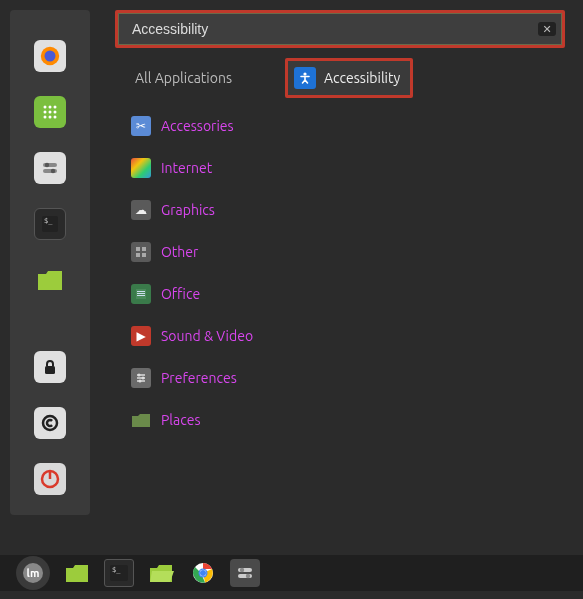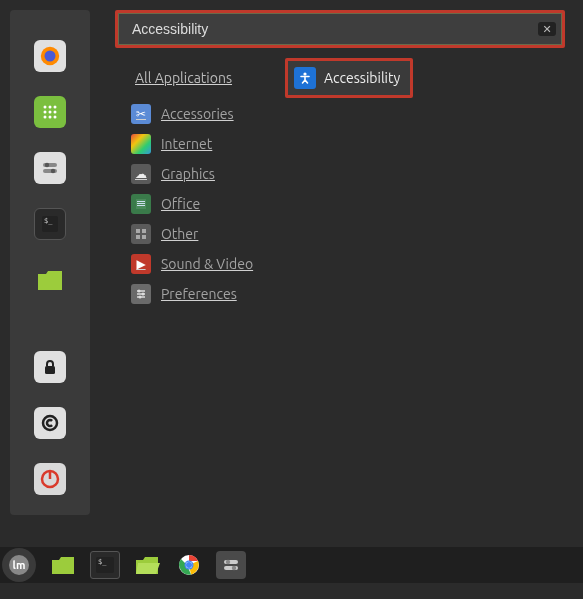--- a/index.html
+++ b/index.html
@@ -88,23 +88,22 @@
       cursor: pointer;
     }
     .content-row {
       display: flex;
       margin-top: 10px;
     }
     .categories {
       width: 160px;
       display: flex;
       flex-direction: column;
-      gap: 6px;
+      gap: 18px;
       padding-top: 8px;
-      text-decoration: underline;
     }
     .cat-all {
       color: #bbb;
       padding: 4px 6px 10px 20px;
       cursor: pointer;
     }
     .cat-item {
       display: flex;
       align-items: center;
       gap: 10px;
@@ -114,21 +113,21 @@
     .cat-icon {
       width: 20px;
       height: 20px;
       border-radius: 3px;
       display: flex;
       align-items: center;
       justify-content: center;
       font-size: 12px;
       flex-shrink: 0;
     }
-    .cat-label { color: #a3a3a3; }
+    .cat-label { color: #d946ef; }
     .results {
       flex: 1;
       padding-top: 0px;
       padding-left: 10px;
     }
     .result-item {
       border: 3px solid #c0392b;
       border-radius: 2px;
       width: 128px;
       height: 40px;
@@ -145,27 +144,27 @@
       background: #1e72d6;
       border-radius: 3px;
       display: flex;
       align-items: center;
       justify-content: center;
     }
     .result-label { color: #eee; }
     .taskbar {
       position: absolute;
       left: 0;
-      bottom: 16px;
+      bottom: 8px;
       width: 100%;
       height: 36px;
       background: #1f1f1f;
       display: flex;
       align-items: center;
-      padding-left: 2px;
+      padding-left: 16px;
       gap: 12px;
     }
     .task-start {
       width: 34px;
       height: 34px;
       background: #3a3a3a;
       border-radius: 50%;
       display: flex;
       align-items: center;
       justify-content: center;
@@ -267,43 +266,43 @@
         <span class="cat-icon" style="background:linear-gradient(135deg,#e74c3c,#f1c40f,#2ecc71,#3498db)"></span>
         <span class="cat-label">Internet</span>
       </div>
 
       <div class="cat-item">
         <span class="cat-icon" style="background:#5a5a5a;color:#eee">☁</span>
         <span class="cat-label">Graphics</span>
       </div>
 
       <div class="cat-item">
-        <span class="cat-icon" style="background:#3a7a4a">
-          <svg width="14" height="14" viewBox="0 0 14 14">
-              <rect x="2" y="2" width="10" height="10" fill="#4a8a5a"></rect>
-              <rect x="3" y="4" width="8" height="1" fill="#cde"></rect>
-              <rect x="3" y="6" width="8" height="1" fill="#cde"></rect>
-              <rect x="3" y="8" width="8" height="1" fill="#cde"></rect>
-            </svg>
-        </span>
-        <span class="cat-label">Office</span>
-      </div>
-
-      <div class="cat-item">
         <span class="cat-icon" style="background:#5a5a5a">
           <svg width="14" height="14" viewBox="0 0 14 14">
               <g fill="#aaa">
                 <rect x="2" y="2" width="4" height="4"></rect>
                 <rect x="8" y="2" width="4" height="4"></rect>
                 <rect x="2" y="8" width="4" height="4"></rect>
                 <rect x="8" y="8" width="4" height="4"></rect>
               </g>
             </svg>
         </span>
         <span class="cat-label">Other</span>
+      </div>
+
+      <div class="cat-item">
+        <span class="cat-icon" style="background:#3a7a4a">
+          <svg width="14" height="14" viewBox="0 0 14 14">
+              <rect x="2" y="2" width="10" height="10" fill="#4a8a5a"></rect>
+              <rect x="3" y="4" width="8" height="1" fill="#cde"></rect>
+              <rect x="3" y="6" width="8" height="1" fill="#cde"></rect>
+              <rect x="3" y="8" width="8" height="1" fill="#cde"></rect>
+            </svg>
+        </span>
+        <span class="cat-label">Office</span>
       </div>
 
       <div class="cat-item">
         <span class="cat-icon" style="background:#c0392b;color:#fff">▶</span>
         <span class="cat-label">Sound &amp; Video</span>
       </div>
 
 
       <div class="cat-item">
         <span class="cat-icon" style="background:#6a6a6a">
@@ -316,20 +315,28 @@
               <g fill="#ddd">
                 <circle cx="5" cy="4" r="1.5"></circle>
                 <circle cx="9" cy="7" r="1.5"></circle>
                 <circle cx="6" cy="10" r="1.5"></circle>
               </g>
             </svg>
         </span>
         <span class="cat-label">Preferences</span>
       </div>
 
+      <div class="cat-item">
+        <span class="cat-icon" style="background:transparent">
+          <svg width="20" height="16" viewBox="0 0 20 16">
+              <path d="M1 4 L7 4 L9 2 L19 2 L19 15 L1 15 Z" fill="#6a8a4a"></path>
+            </svg>
+        </span>
+        <span class="cat-label">Places</span>
+      </div>
 
     </div>
 
     <div class="results">
       <div class="result-item">
         <span class="result-icon">
           <svg width="16" height="16" viewBox="0 0 16 16">
               <circle cx="8" cy="8" r="7" fill="#1e72d6"></circle>
               <circle cx="8" cy="4" r="1.6" fill="#fff"></circle>
               <path d="M4 6.5 L12 6.5 M8 6.5 V10 M8 10 L5.5 13 M8 10 L10.5 13" stroke="#fff" stroke-width="1.6" stroke-linecap="round" fill="none"></path>

